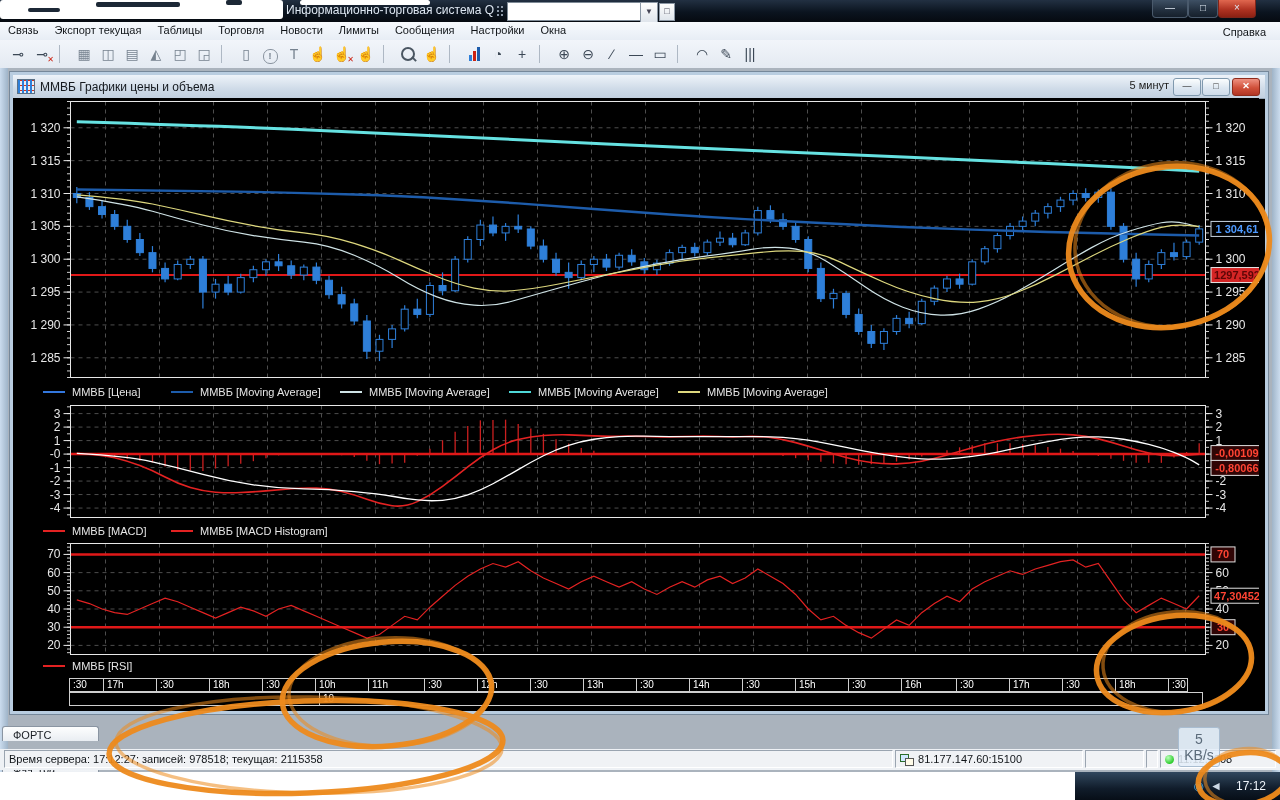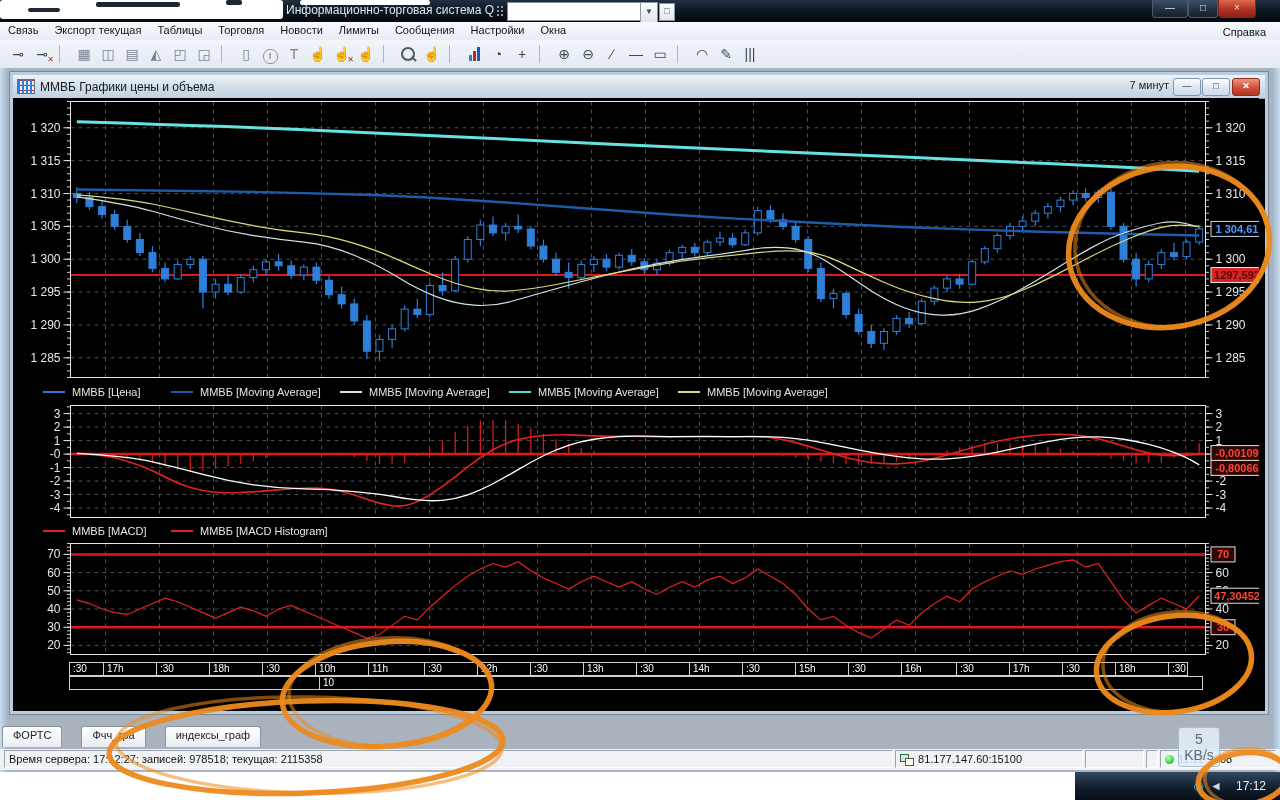--- a/index.html
+++ b/index.html
@@ -66,21 +66,21 @@
   .legend-item{position:absolute;top:0;height:100%;display:flex;align-items:center;gap:7px;}
   .legend-swatch{width:22px;height:2px;}
   .legend-label{color:#e6e6e6;font-size:11px;white-space:nowrap;}
   #legend-macd{height:21px;} #legend-rsi{height:16px;}
   
   #taxis{position:relative;height:32px;background:#000;}
   .trow{position:absolute;left:57px;display:flex;}
   .tcell{box-sizing:border-box;height:14px;border:1px solid #cfcfcf;margin-left:-1px;
     color:#fff;font-size:10px;line-height:12px;padding-left:3px;overflow:hidden;white-space:nowrap;}
   
-  #tabsrow{position:absolute;left:2px;top:658px;height:21px;display:flex;gap:19px;}
+  #tabsrow{position:absolute;left:2px;top:658px;height:21px;display:flex;gap:19px;flex-direction:column;}
   .tab{box-sizing:border-box;padding:2px 10px 0 10px;font-size:11px;color:#1a1e24;
     background:linear-gradient(#fdfefe,#e9edf2);border:1px solid #8a95a2;border-bottom:none;
     border-radius:3px 3px 0 0;height:21px;}
   #statusbar{position:absolute;left:0;top:681px;width:1280px;height:21px;background:#eef1f5;
     display:flex;gap:2px;padding:1px 4px;box-sizing:border-box;}
   .st-cell{box-sizing:border-box;height:18px;border:1px solid;border-color:#9aa4b0 #fff #fff #9aa4b0;
     background:#f0f2f5;font-size:11px;color:#101418;display:flex;align-items:center;padding:0 4px;gap:4px;overflow:hidden;white-space:nowrap;}
   .net-ic{position:relative;width:14px;height:11px;}
   .net-ic:before{content:"";position:absolute;left:0;top:0;width:7px;height:6px;border:1px solid #2a6e2a;background:#cfe8ff;}
   .net-ic:after{content:"";position:absolute;left:5px;top:4px;width:7px;height:6px;border:1px solid #555;background:#fffbe8;}
@@ -167,21 +167,21 @@
   </div>
 
   <div id="workarea">
     <div id="frame-left"></div>
     <div id="frame-right"></div>
 
     <div id="chartwin">
       <div id="cw-titlebar">
         <span id="cw-icon"></span>
         <span>ММВБ Графики цены и объема</span>
-        <span id="cw-timeframe">7 минут</span>
+        <span id="cw-timeframe">5 минут</span>
         <div class="cw-btn" style="right:64px">—</div>
         <div class="cw-btn" style="right:35px">□</div>
         <div class="cw-btn" id="cw-close" style="right:5px">✕</div>
       </div>
       <div id="cw-client">
         <svg id="price-svg" width="1246" height="283">
             <rect x="0" y="0" width="1246" height="283" fill="#000"></rect>
             <line x1="57.5" y1="29.785714285714285" x2="1192.5" y2="29.785714285714285" stroke="#4d4d4d" stroke-width="1" stroke-dasharray="4 4"></line>
             <line x1="57.5" y1="62.642857142857146" x2="1192.5" y2="62.642857142857146" stroke="#4d4d4d" stroke-width="1" stroke-dasharray="4 4"></line>
             <line x1="57.5" y1="95.5" x2="1192.5" y2="95.5" stroke="#4d4d4d" stroke-width="1" stroke-dasharray="4 4"></line>
@@ -867,20 +867,26 @@
             <line x1="1192.5" y1="104.40163934426229" x2="1199.5" y2="104.40163934426229" stroke="#e8e8e8" stroke-width="1"></line>
             <text x="47.5" y="108.40163934426229" fill="#e8e8e8" font-size="12" text-anchor="end">20</text>
             <text x="1202.5" y="108.40163934426229" fill="#e8e8e8" font-size="12">20</text>
             <rect x="1198" y="5.918032786885245" width="24" height="15" fill="#300505" stroke="#e0e0e0" stroke-width="1"></rect>
             <text x="1210" y="17.418032786885245" fill="#ff4433" font-size="11" font-weight="bold" text-anchor="middle">70</text>
             <rect x="1198" y="47.21636524590165" width="52" height="15" fill="#000" stroke="#e0e0e0" stroke-width="1"></rect>
             <text x="1224" y="58.71636524590165" fill="#ff4433" font-size="11" font-weight="bold" text-anchor="middle">47,30452</text>
             <rect x="1198" y="78.70491803278688" width="24" height="15" fill="#300505" stroke="#e0e0e0" stroke-width="1"></rect>
             <text x="1210" y="90.20491803278688" fill="#ff4433" font-size="11" font-weight="bold" text-anchor="middle">30</text>
           </svg>
+        <div class="legend-row" id="legend-rsi">
+            <div class="legend-item" style="left: 30px;">
+              <span class="legend-swatch" style="background: rgb(227, 34, 34);"></span>
+              <span class="legend-label">ММВБ [RSI]</span>
+            </div>
+          </div>
         <div id="taxis">
           <div class="trow" id="trow1" style="top:4px">
               <div class="tcell" style="width: 35px;">:30</div>
               <div class="tcell" style="width: 54px;">17h</div>
               <div class="tcell" style="width: 54px;">:30</div>
               <div class="tcell" style="width: 54px;">18h</div>
               <div class="tcell" style="width: 54px;">:30</div>
               <div class="tcell" style="width: 54px;">10h</div>
               <div class="tcell" style="width: 57px;">11h</div>
               <div class="tcell" style="width: 54px;">:30</div>

